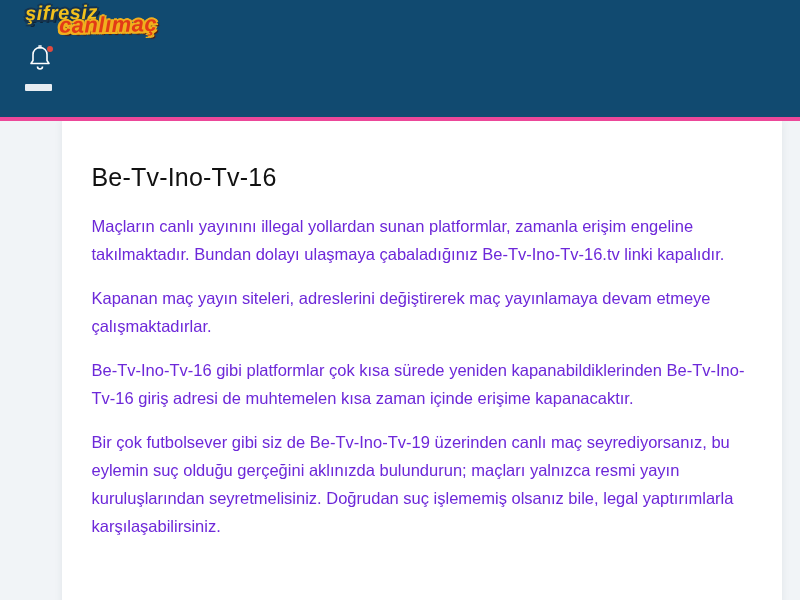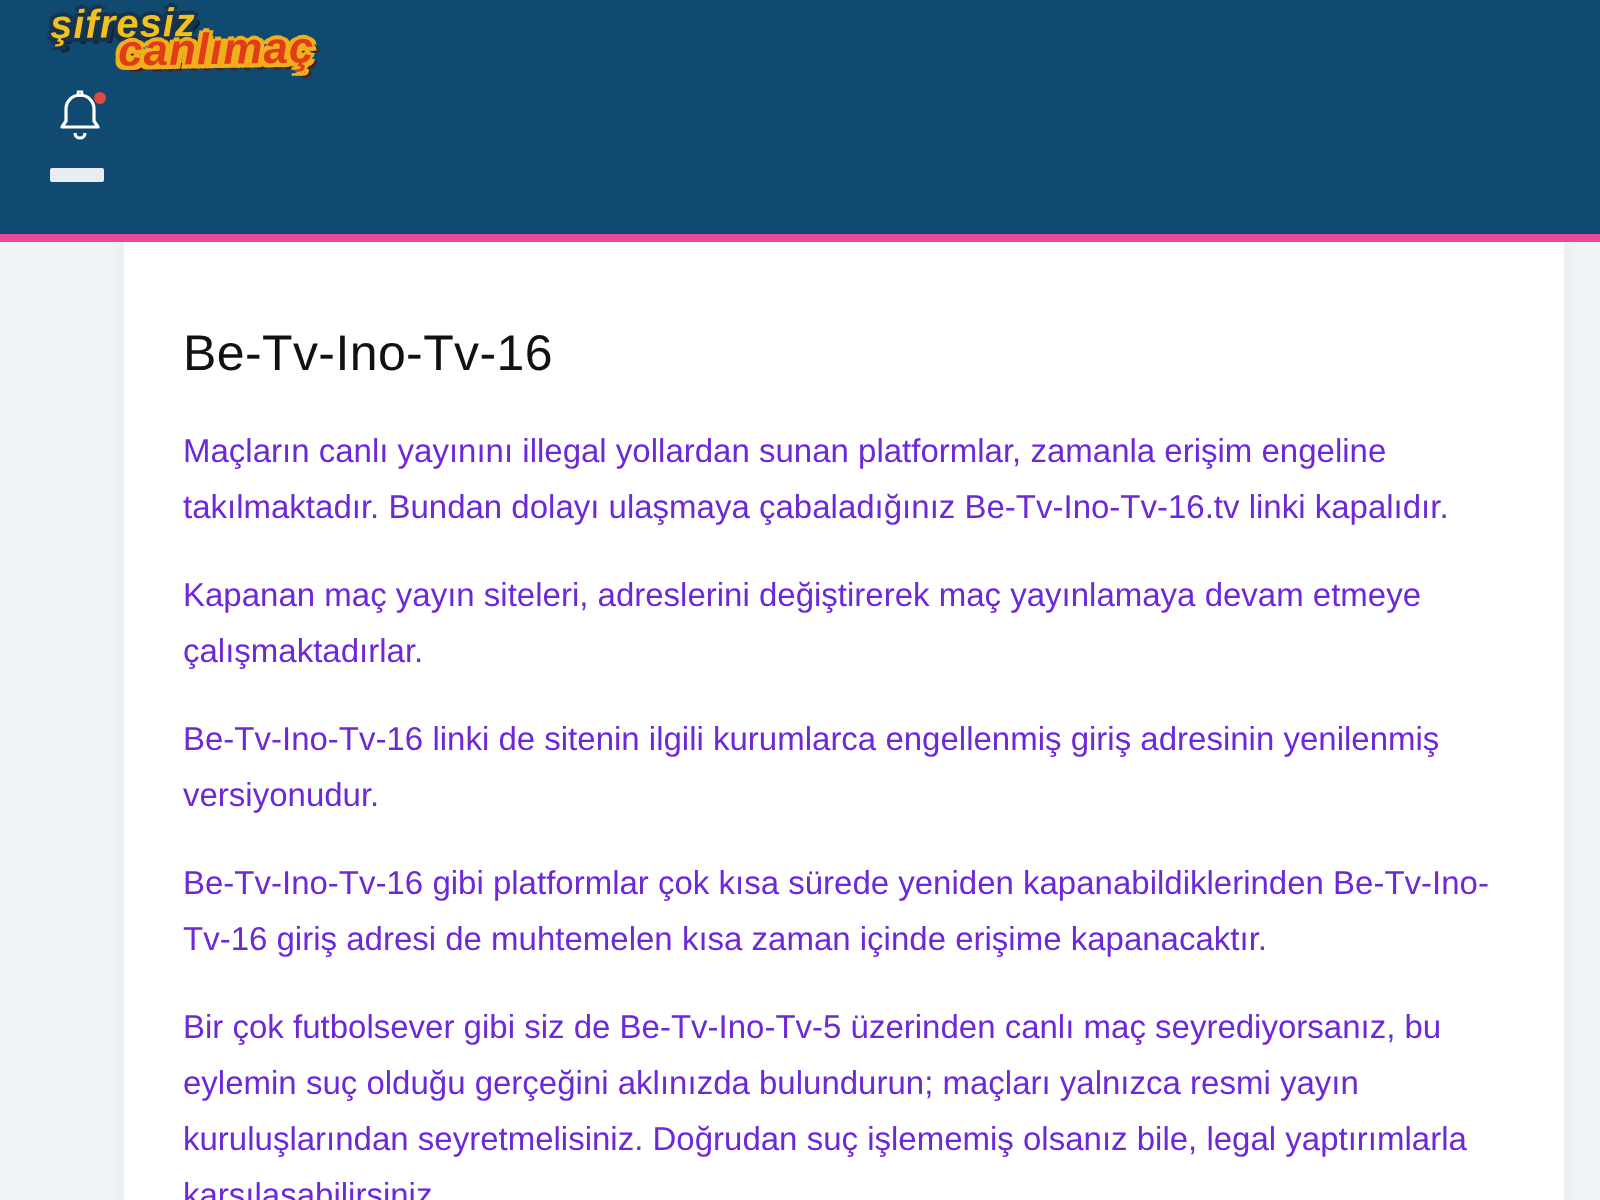--- a/index.html
+++ b/index.html
@@ -136,18 +136,17 @@
 
   <button class="menu-btn"></button>
 </header>
 
 <main class="page-body">
   <div class="content-card">
     <h1 class="article-title">Be-Tv-Ino-Tv-16</h1>
     <div class="article-text">
         <p>Maçların canlı yayınını illegal yollardan sunan platformlar, zamanla erişim engeline takılmaktadır. Bundan dolayı ulaşmaya çabaladığınız Be-Tv-Ino-Tv-16.tv linki kapalıdır.</p>
         <p>Kapanan maç yayın siteleri, adreslerini değiştirerek maç yayınlamaya devam etmeye çalışmaktadırlar.</p>
-        <p>Be-Tv-Ino-Tv-16 linki de sitenin ilgili kurumlarca engellenmiş giriş adresinin yenilenmiş versiyonudur.</p>
         <p>Be-Tv-Ino-Tv-16 gibi platformlar çok kısa sürede yeniden kapanabildiklerinden Be-Tv-Ino-Tv-16 giriş adresi de muhtemelen kısa zaman içinde erişime kapanacaktır.</p>
-        <p>Bir çok futbolsever gibi siz de Be-Tv-Ino-Tv-5 üzerinden canlı maç seyrediyorsanız, bu eylemin suç olduğu gerçeğini aklınızda bulundurun; maçları yalnızca resmi yayın kuruluşlarından seyretmelisiniz. Doğrudan suç işlememiş olsanız bile, legal yaptırımlarla karşılaşabilirsiniz.</p>
+        <p>Bir çok futbolsever gibi siz de Be-Tv-Ino-Tv-19 üzerinden canlı maç seyrediyorsanız, bu eylemin suç olduğu gerçeğini aklınızda bulundurun; maçları yalnızca resmi yayın kuruluşlarından seyretmelisiniz. Doğrudan suç işlememiş olsanız bile, legal yaptırımlarla karşılaşabilirsiniz.</p>
       </div>
   </div>
 </main>
 
 </body></html>

